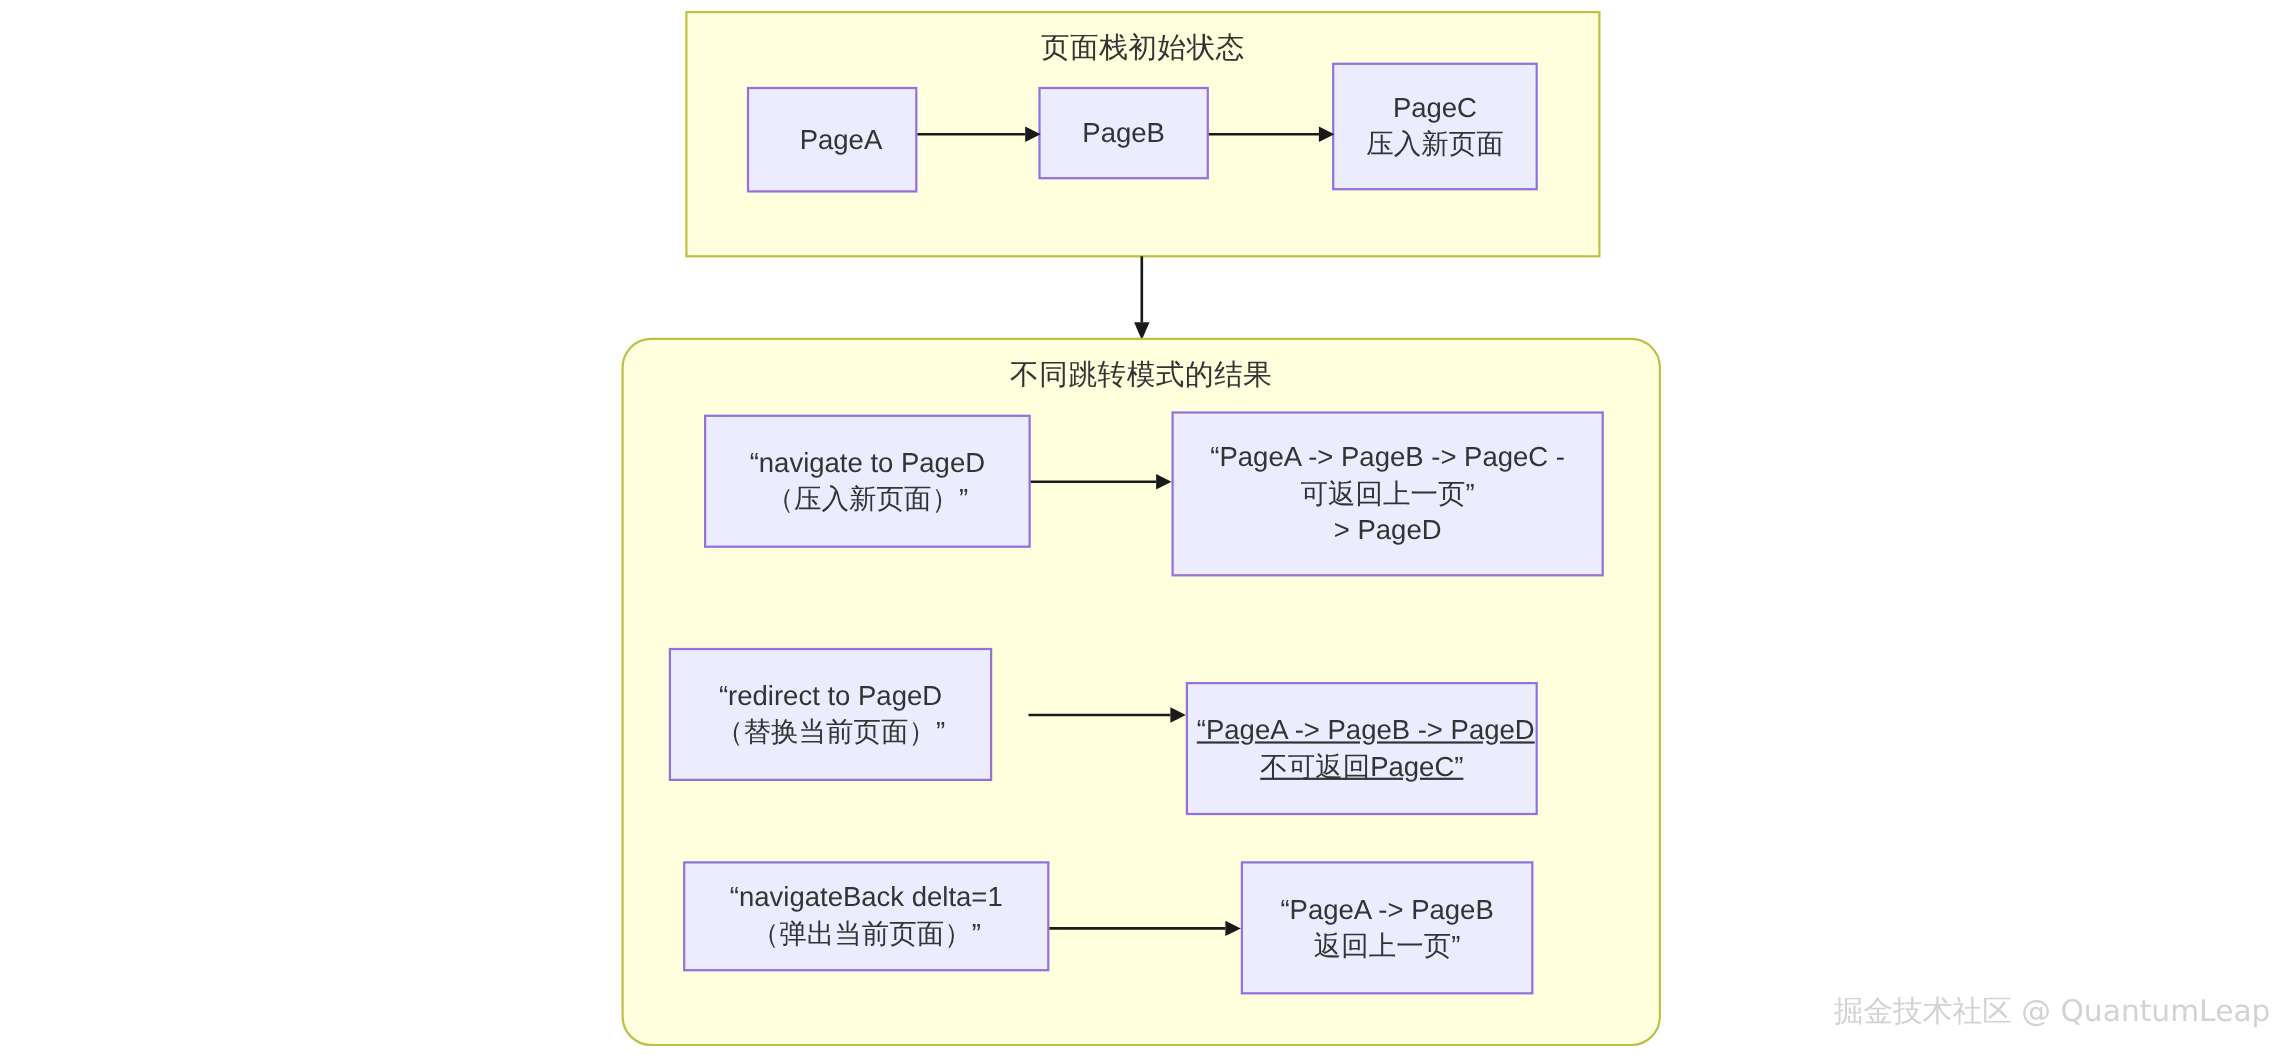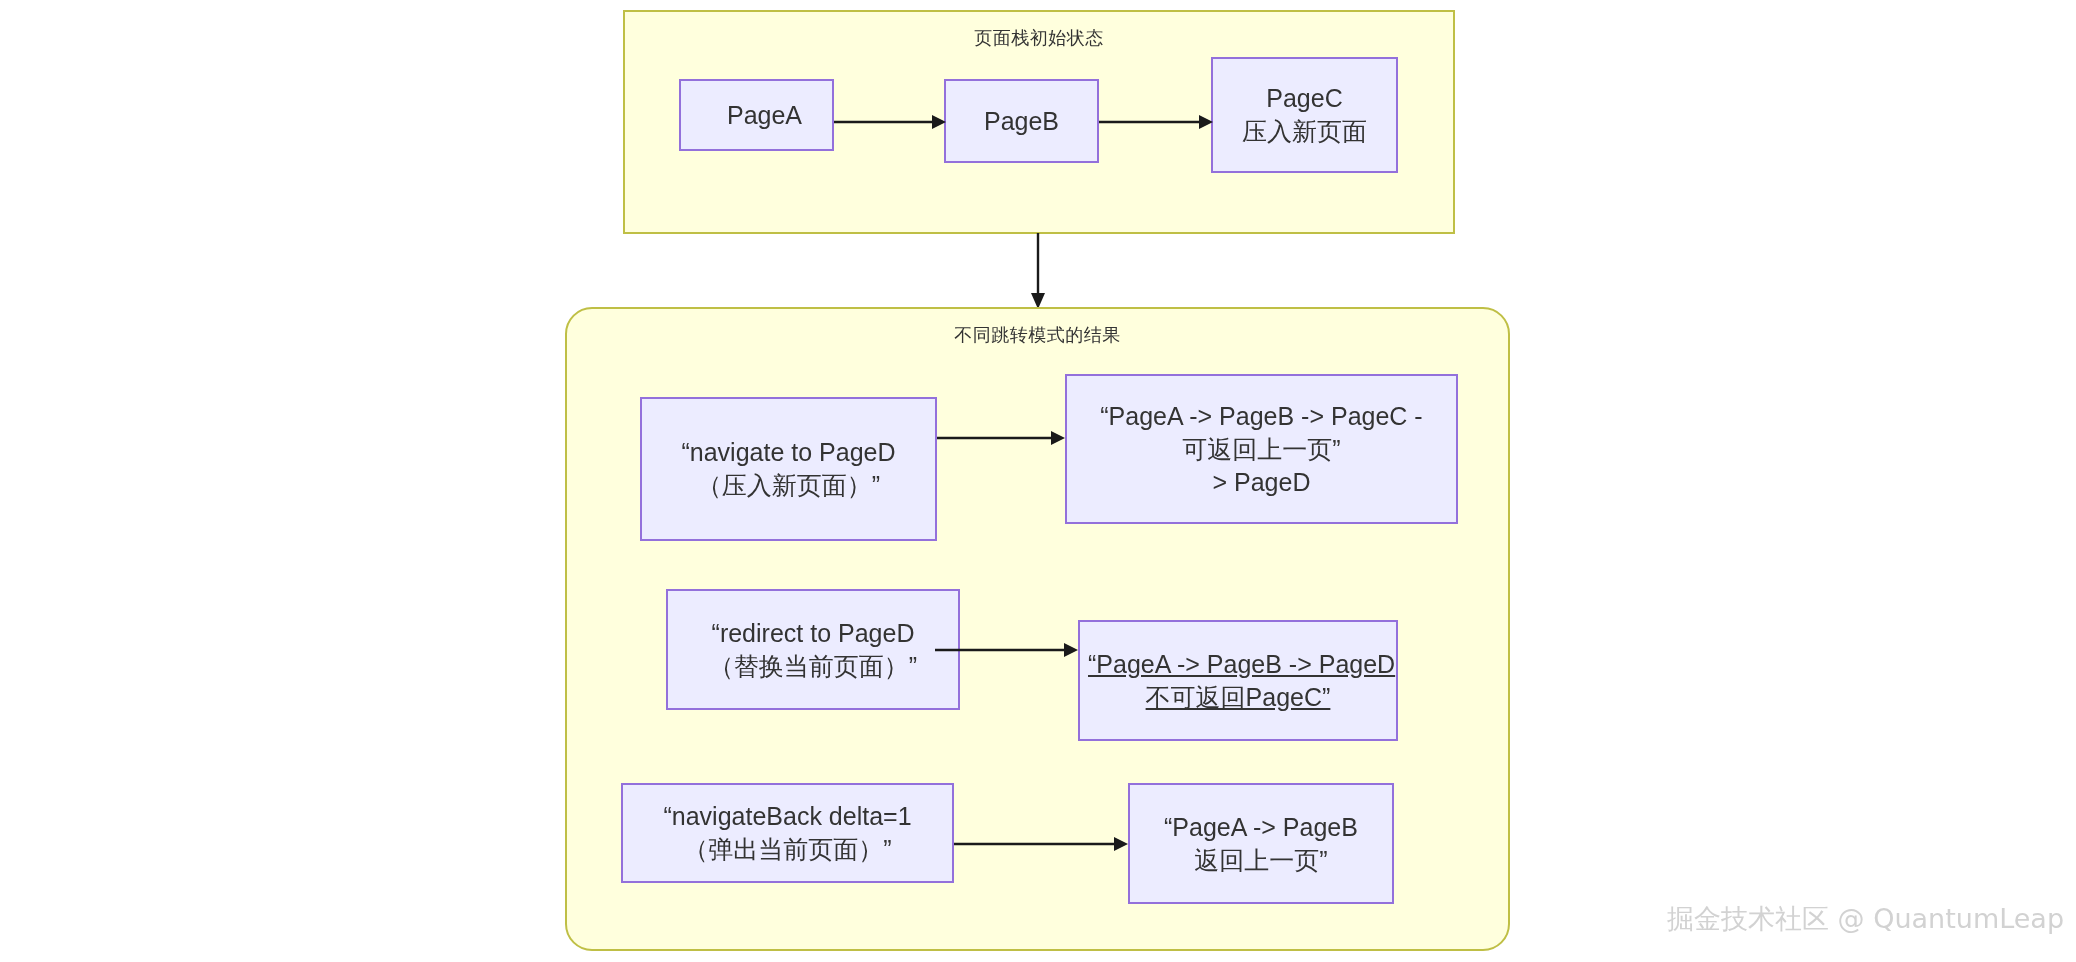--- a/index.html
+++ b/index.html
@@ -23,21 +23,21 @@
     position: absolute;
     background: #ffffdd;
     border: 2px solid #bfbf45;
     box-sizing: border-box;
   }
   .subgraph-title {
     position: absolute;
     left: 0;
     right: 0;
     text-align: center;
-    font-size: 18px;
+    font-size: 26px;
     color: #333333;
     letter-spacing: 0.5px;
     white-space: nowrap;
   }
 
   
   .node {
     position: absolute;
     background: #ececff;
     border: 2px solid #9370db;
@@ -84,21 +84,21 @@
 </style>
 </head>
 <body>
 
 <div id="canvas">
 
   <div class="subgraph" style="left:623px; top:10px; width:832px; height:224px;">
     <div class="subgraph-title" style="top:14px;">页面栈初始状态</div>
   </div>
 
-  <div class="node" style="left:679px; top:79px; width:155px; height:72px;padding-left:24px;">
+  <div class="node" style="left:679px; top:79px; width:155px; height:96px;padding-left:24px;">
     <span class="lines">
       <span class="line">PageA</span>
     </span>
   </div>
 
   <div class="node" style="left:944px; top:79px; width:155px; height:84px;align-items:center;">
     <span class="lines">
       <span class="line">PageB</span>
     </span>
   </div>
@@ -122,41 +122,41 @@
 
   <svg class="edge" style="left:1027px; top:233px;" width="22" height="76" viewBox="0 0 22 76">
     <line x1="11" y1="0" x2="11" y2="60"></line>
     <polygon points="4,60 18,60 11,76"></polygon>
   </svg>
 
   <div class="subgraph" style="left:565px; top:307px; width:945px; height:644px;border-radius:27px;">
     <div class="subgraph-title" style="top:14px;">不同跳转模式的结果</div>
   </div>
 
-  <div class="node" style="left:640px; top:377px; width:297px; height:144px;margin-top:20px;">
+  <div class="node" style="left:640px; top:377px; width:297px; height:121px;">
     <span class="lines">
       <span class="line">“navigate to PageD</span>
       <span class="line">（压入新页面）”</span>
     </span>
   </div>
 
   <div class="node" style="left:1065px; top:374px; width:393px; height:150px;">
     <span class="lines">
       <span class="line">“PageA -&gt; PageB -&gt; PageC -</span>
       <span class="line">可返回上一页”</span>
       <span class="line">&gt; PageD</span>
     </span>
   </div>
 
   <svg class="edge" style="left:937px; top:427px;" width="128" height="22" viewBox="0 0 128 22">
     <line x1="0" y1="11" x2="114" y2="11"></line>
     <polygon points="114,4 128,11 114,18"></polygon>
   </svg>
 
-  <div class="node" style="left:666px; top:589px; width:294px; height:121px;">
+  <div class="node" style="left:608px; top:589px; width:294px; height:121px;">
     <span class="lines">
       <span class="line">“redirect to PageD</span>
       <span class="line">（替换当前页面）”</span>
     </span>
   </div>
 
   <div class="node" style="left:1078px; top:620px; width:320px; height:121px;text-decoration:underline;">
     <span class="lines">
       <span class="line">“PageA -&gt; PageB -&gt; PageD</span>
       <span class="line">不可返回PageC”</span>

